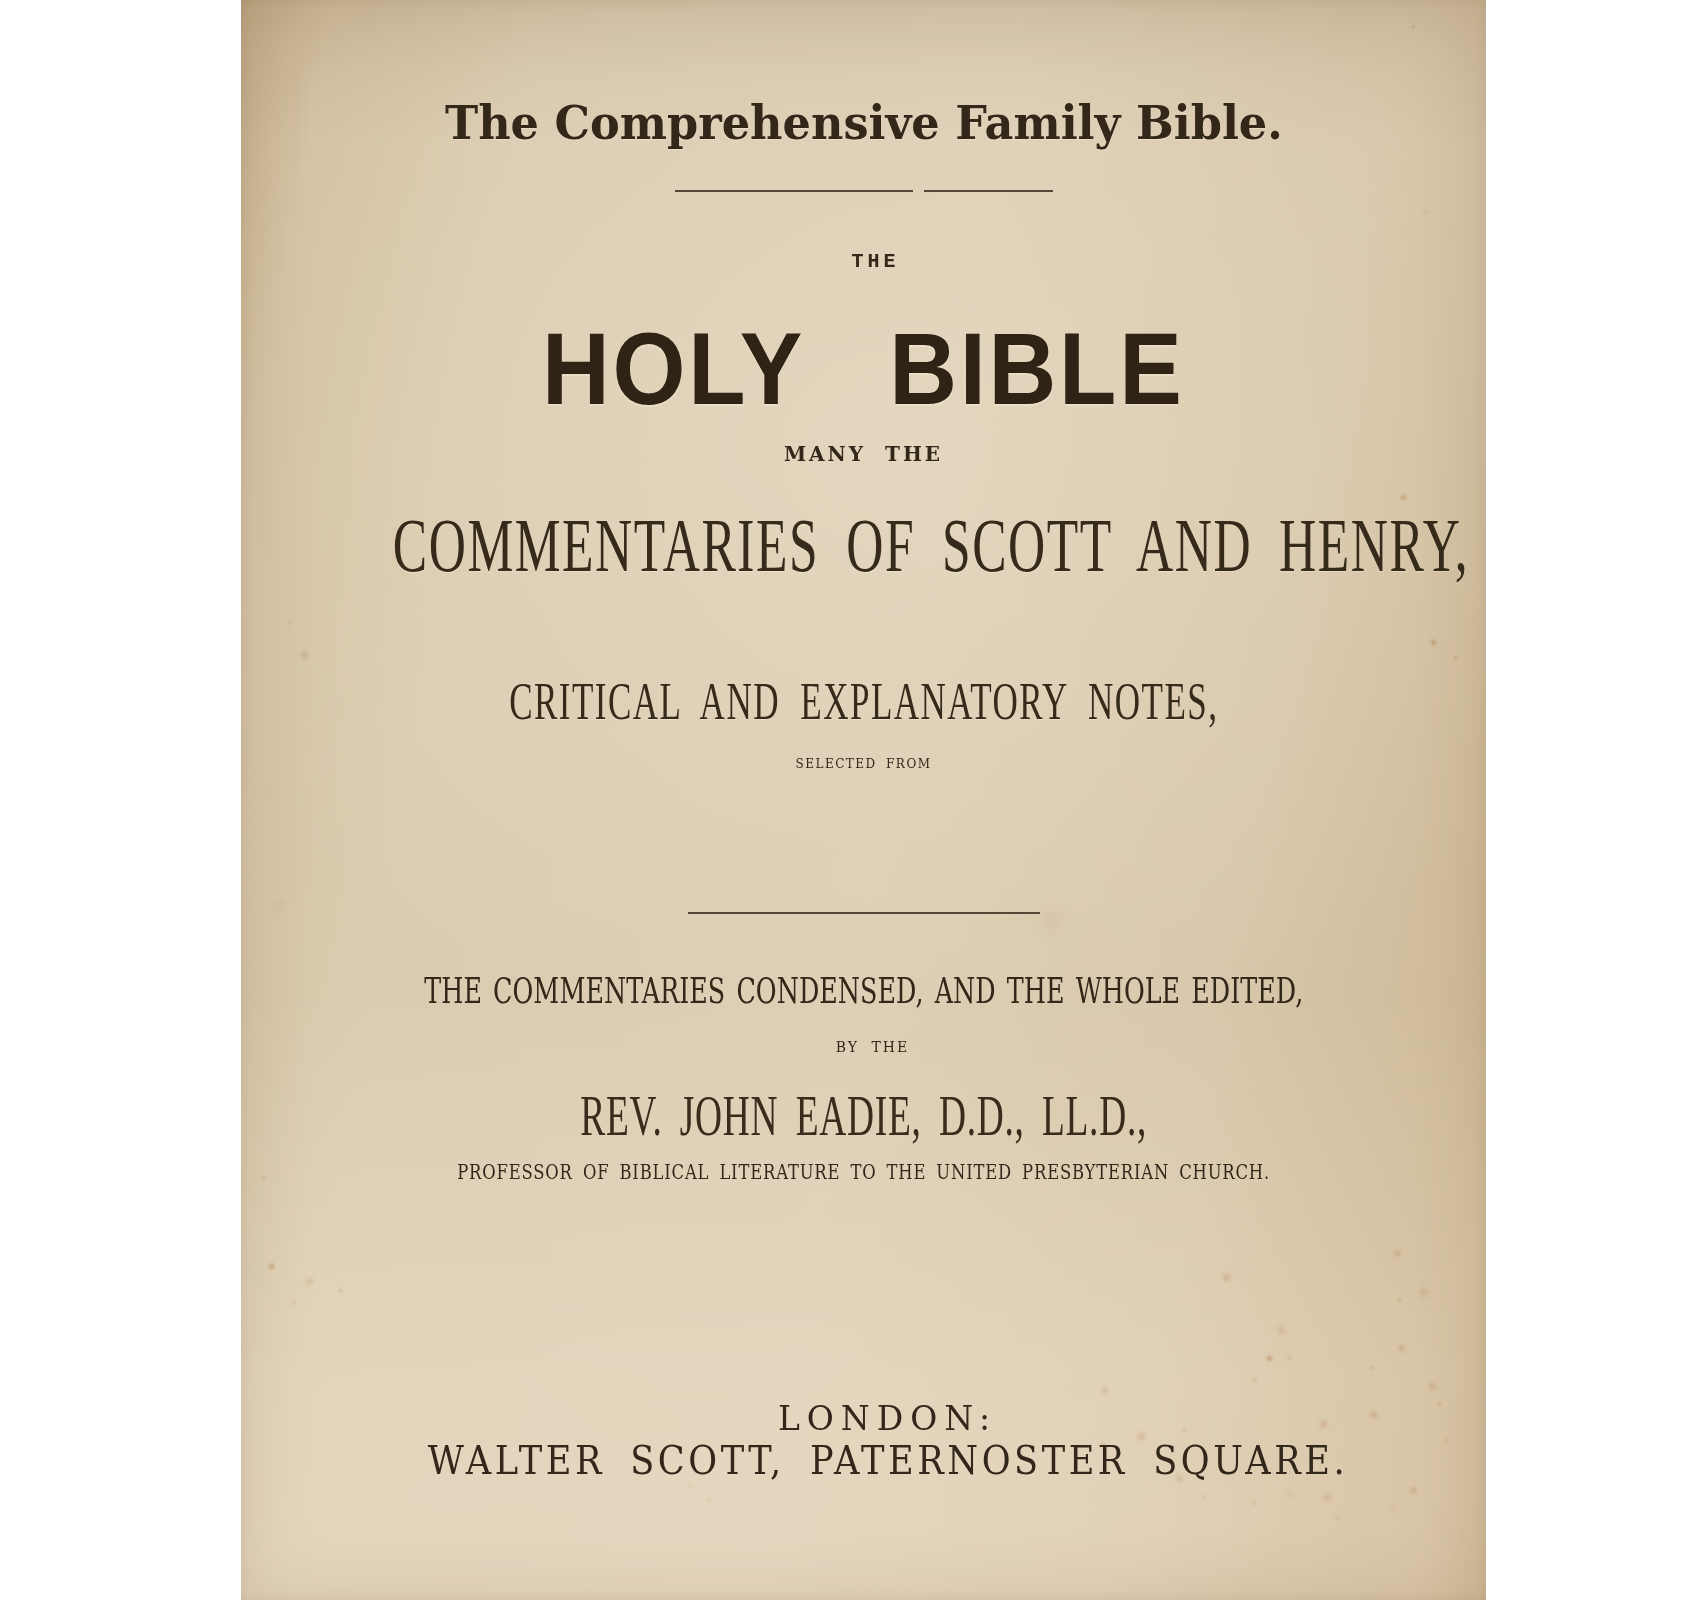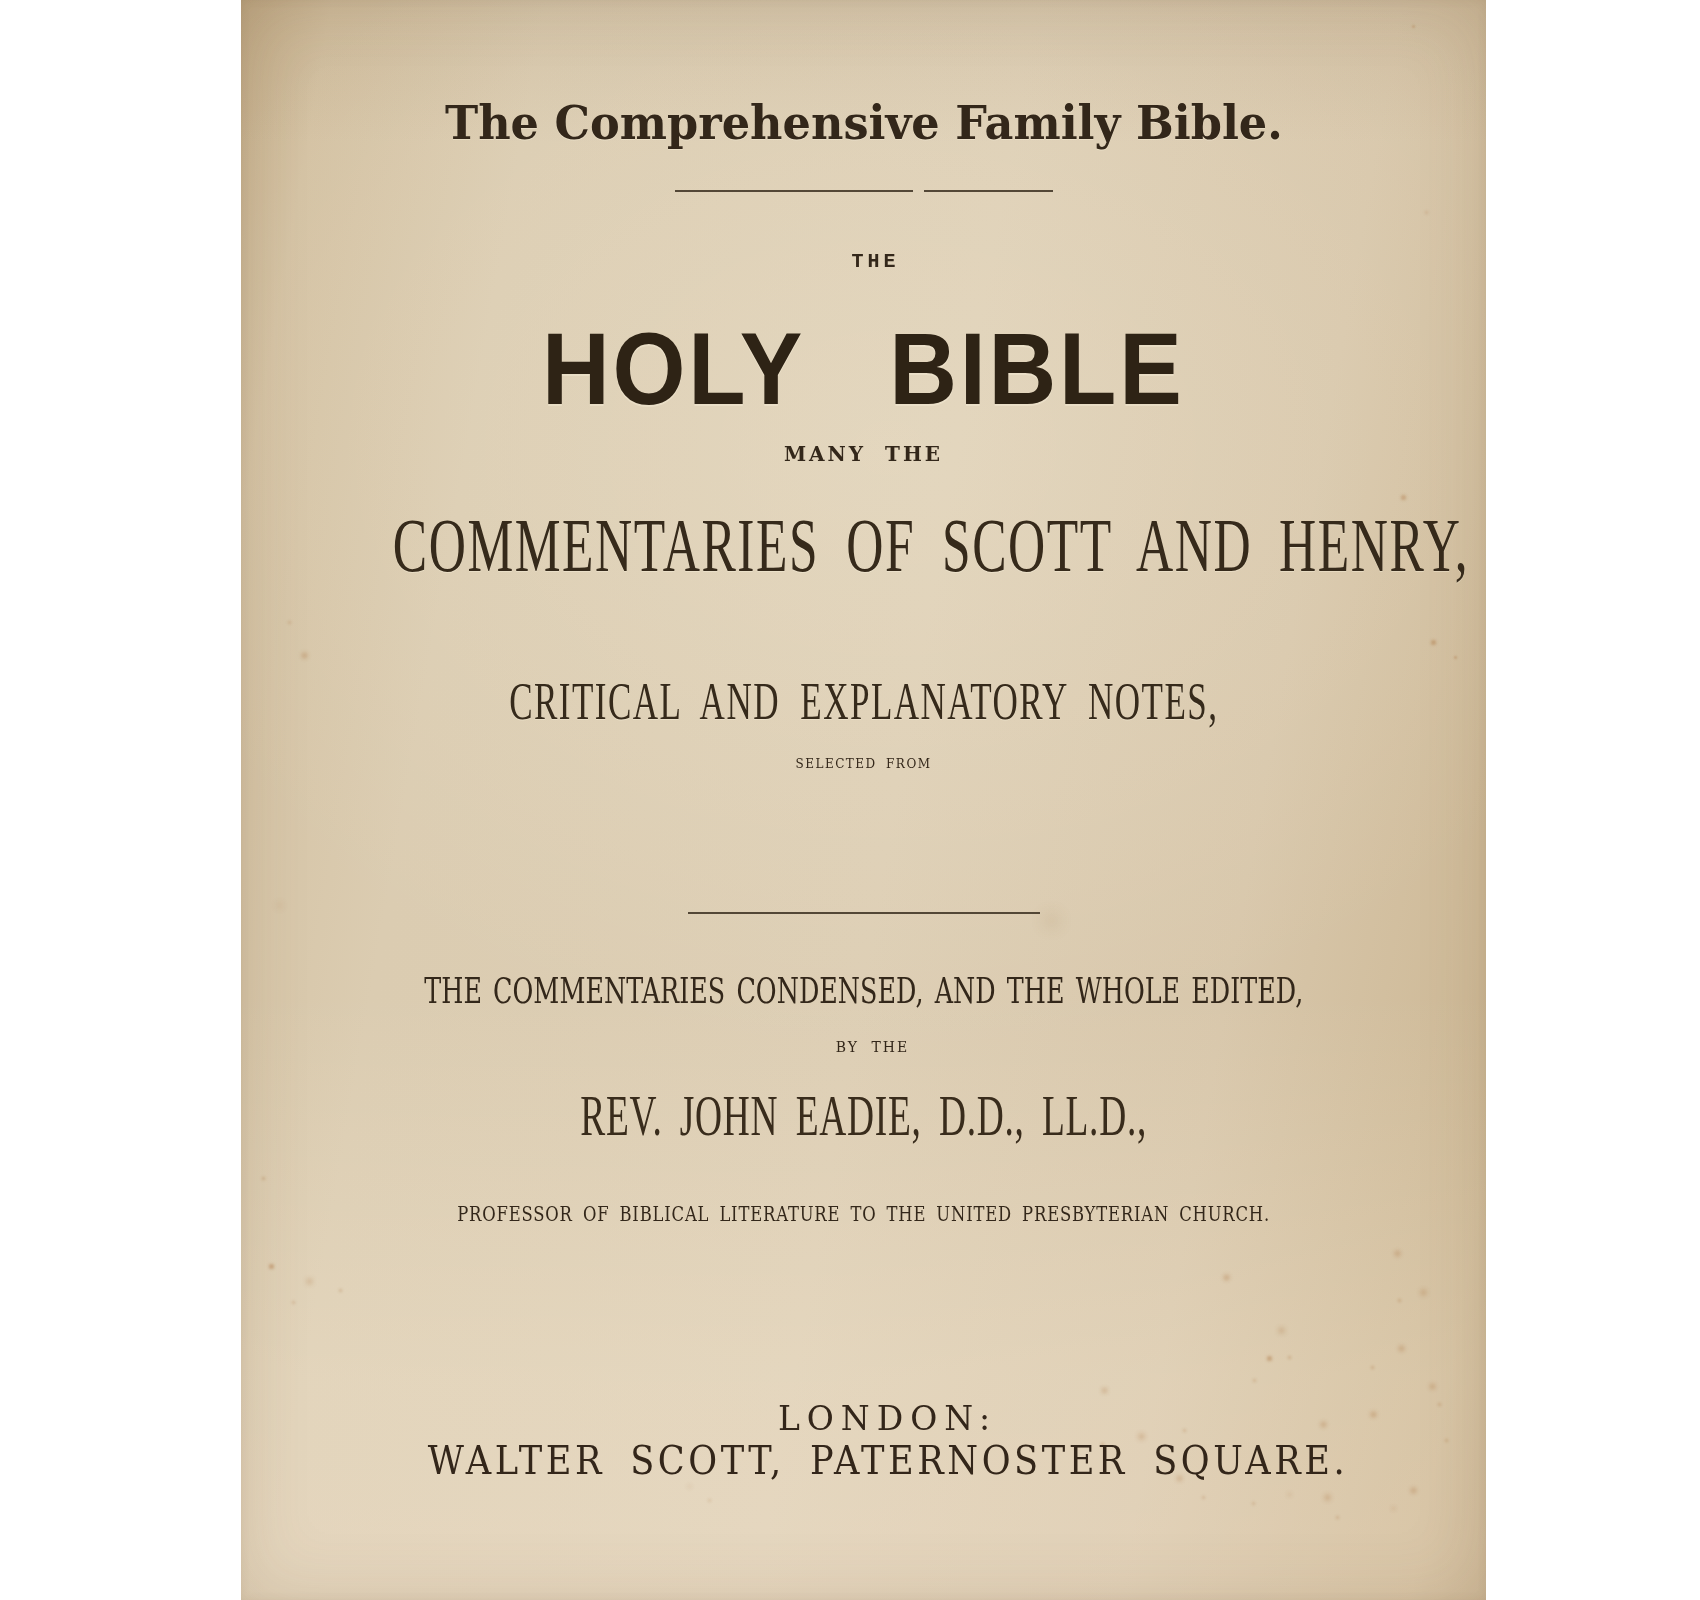--- a/index.html
+++ b/index.html
@@ -262,21 +262,21 @@
     </div>
 
     <div class="line small-caps-serif by-the" style="top:1040px">
       <span>BY THE</span>
     </div>
 
     <div class="line editor" style="top:1088px">
       <span>REV. JOHN EADIE, D.D., LL.D.,</span>
     </div>
 
-    <div class="line small-caps-serif professor" style="top:1204px">
+    <div class="line small-caps-serif professor" style="top:1162px">
       <span>PROFESSOR OF BIBLICAL LITERATURE TO THE UNITED PRESBYTERIAN CHURCH.</span>
     </div>
 
     <div class="line london imprint-shift" style="top:1402px">
       <span>LONDON:</span>
     </div>
 
     <div class="line publisher imprint-shift" style="top:1440px">
       <span>WALTER SCOTT, PATERNOSTER SQUARE.</span>
     </div>

